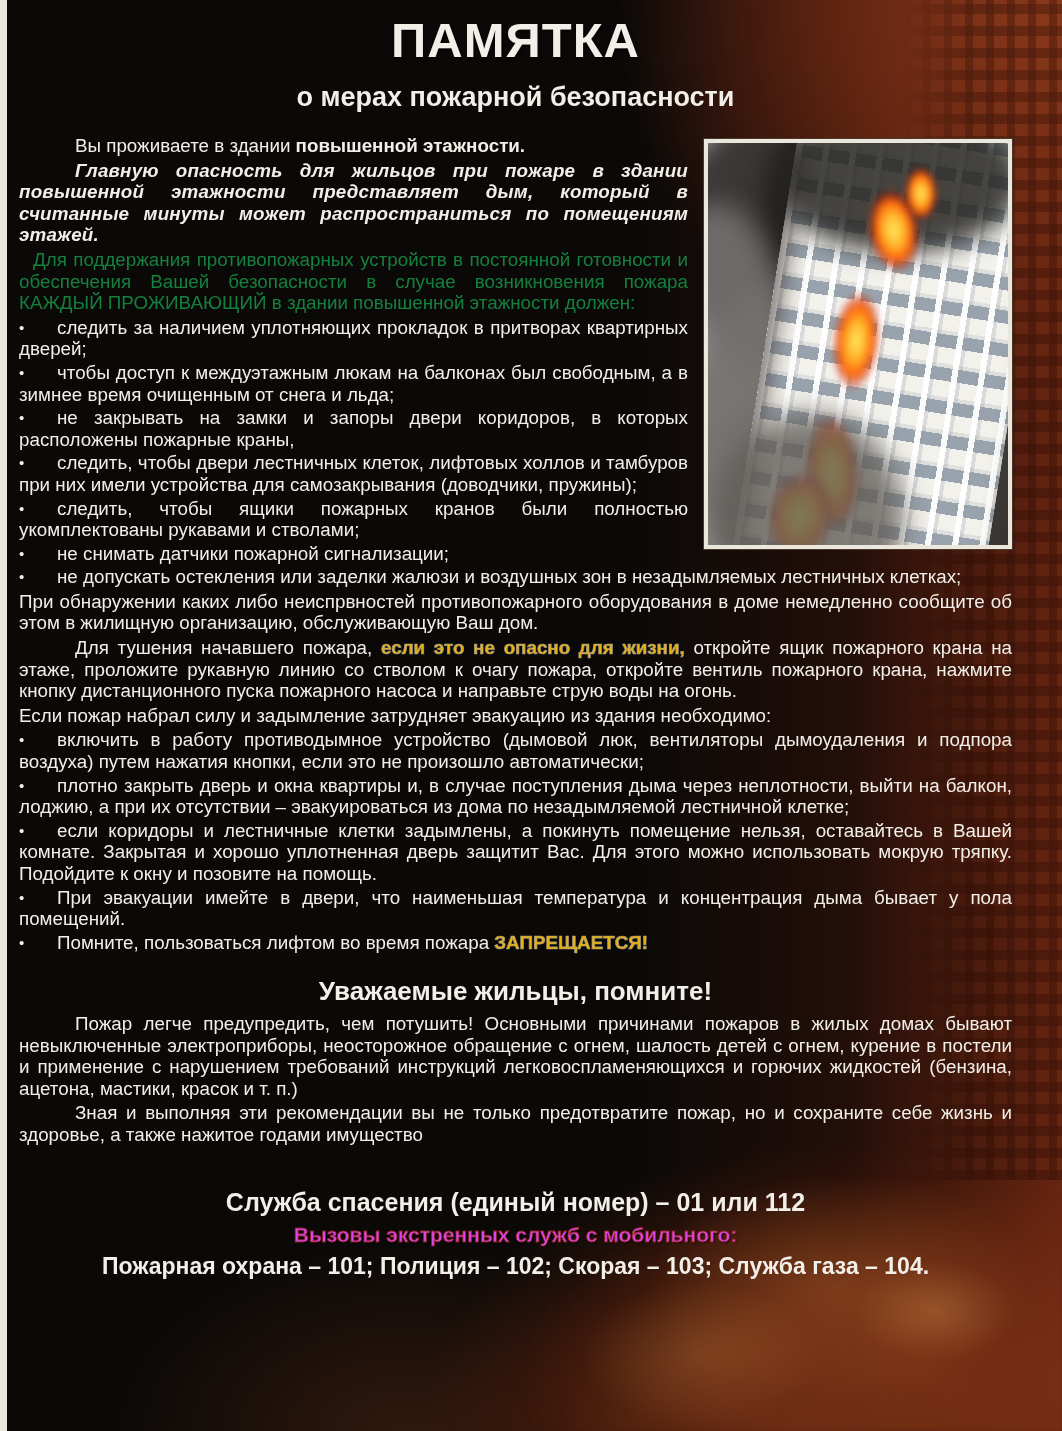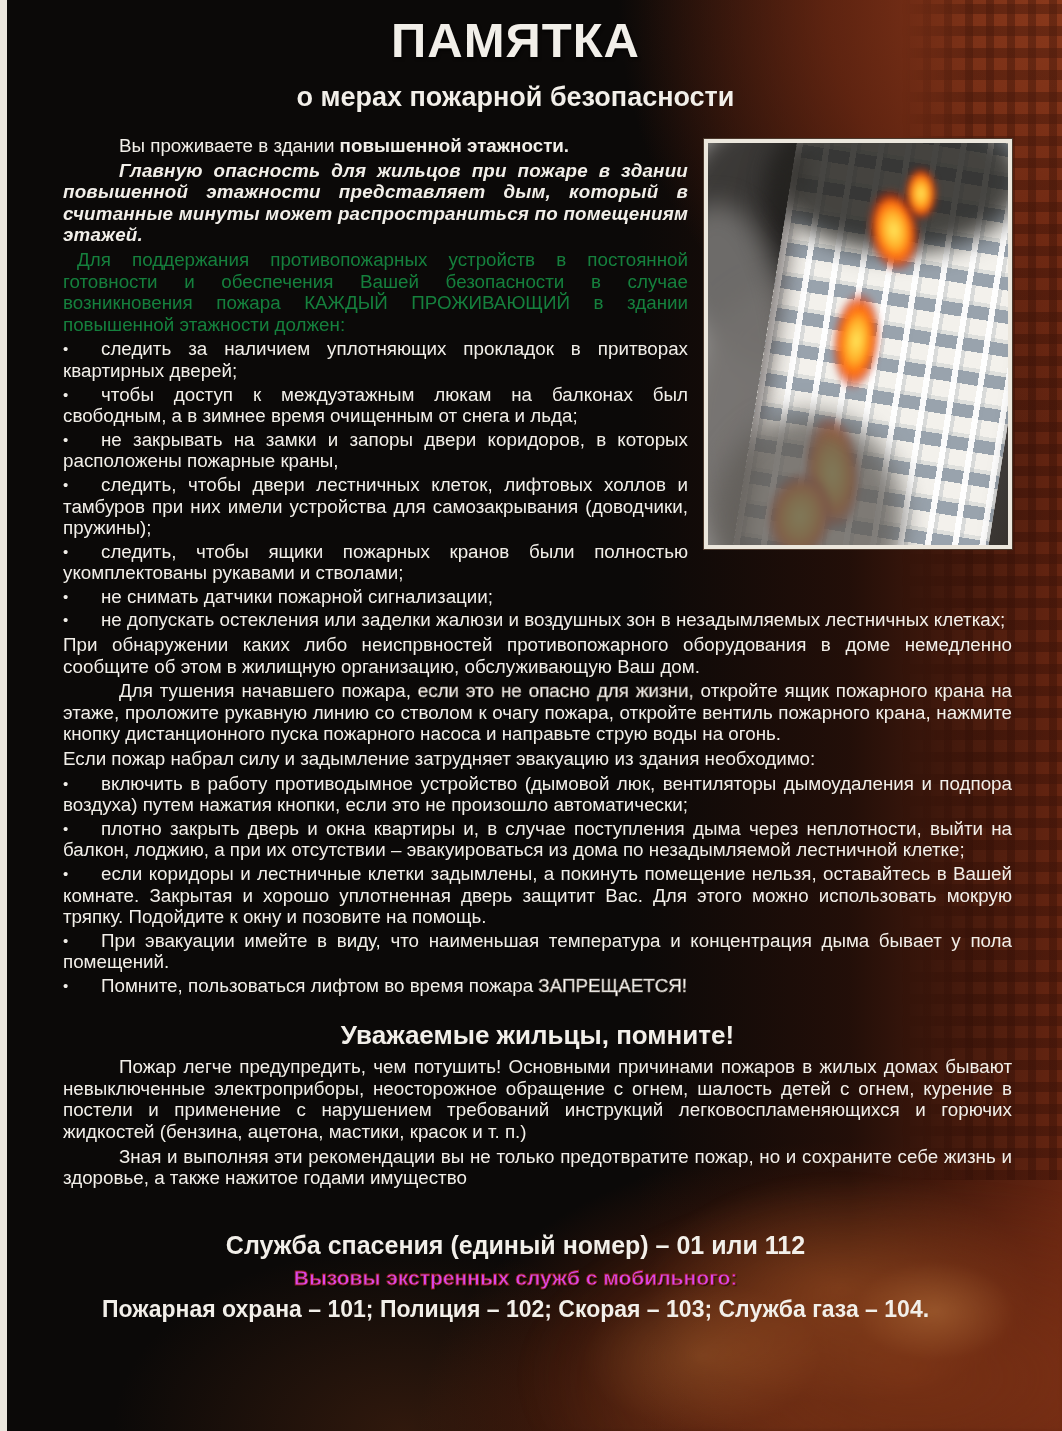--- a/index.html
+++ b/index.html
@@ -38,27 +38,27 @@
   .content{position:absolute;inset:0;padding:8px 50px 0 19px;box-sizing:border-box;}
   header{text-align:center;}
   .title{font-size:49px;font-weight:bold;letter-spacing:1px;margin-top:4px;
          text-shadow:1px 2px 3px rgba(0,0,0,.7);}
   .subtitle{font-size:27px;font-weight:bold;margin-top:14px;}
   .subtitle2{font-size:27px;font-weight:bold;margin-top:7px;}
   .salutation{display:inline-block;margin-top:30px;font-size:33px;font-weight:bold;
     color:#da281b;-webkit-text-stroke:1.2px #bcb5ac;
     text-shadow:2px 2px 2px rgba(0,0,0,.8);}
 
-  .bodytext{margin-top:22px;font-size:18.8px;line-height:21.6px;text-align:justify;margin-left:44px;}
+  .bodytext{margin-top:22px;font-size:18.8px;line-height:21.6px;text-align:justify;}
   .bodytext p{margin:3px 0;}
   p.ind{text-indent:56px;}
   .boldital{font-weight:bold;font-style:italic;letter-spacing:.2px;}
   .gold{color:#15803d;text-indent:14px;}
   b.w{font-weight:bold;}
-  .warn-red{color:#ffffff;font-weight:normal;-webkit-text-stroke:.7px #9f968c;}
+  .warn-red{color:#eab308;font-weight:bold;-webkit-text-stroke:.7px #9f968c;}
   ul.flat{list-style:none;margin:2px 0;padding:0;}
   ul.flat li{margin:2px 0;}
   ul.flat li::before{content:"•";display:inline-block;width:12px;margin-right:26px;
                      font-size:15px;vertical-align:1px;}
 
   .heading2{text-align:center;font-size:26px;font-weight:bold;margin:28px 0 10px 0;}
 
   footer{margin-top:42px;text-align:center;}
   .f-rescue{font-size:25px;font-weight:bold;}
   .f-mobile{font-size:21px;font-weight:bold;margin-top:6px;color:#d946ef;
@@ -144,21 +144,21 @@
     <p>При обнаружении каких либо неиспрвностей противопожарного оборудования в доме немедленно сообщите об этом в жилищную организацию, обслуживающую Ваш дом.</p>
 
     <p class="ind"><span>Для тушения начавшего пожара, </span><span class="warn-red">если это не опасно для жизни,</span><span> откройте ящик пожарного крана на этаже, проложите рукавную линию со стволом к очагу пожара, откройте вентиль пожарного крана, нажмите кнопку дистанционного пуска пожарного насоса и направьте струю воды на огонь.</span></p>
 
     <p>Если пожар набрал силу и задымление затрудняет эвакуацию из здания необходимо:</p>
 
     <ul class="flat">
       <li>включить в работу противодымное устройство (дымовой люк, вентиляторы дымоудаления и подпора воздуха) путем нажатия кнопки, если это не произошло автоматически;</li>
       <li>плотно закрыть дверь и окна квартиры и, в случае поступления дыма через неплотности, выйти на балкон, лоджию, а при их отсутствии – эвакуироваться из дома по незадымляемой лестничной клетке;</li>
       <li>если коридоры и лестничные клетки задымлены, а покинуть  помещение нельзя, оставайтесь в Вашей комнате. Закрытая и хорошо уплотненная дверь защитит Вас. Для этого можно использовать мокрую тряпку. Подойдите к окну и позовите на помощь.</li>
-      <li>При эвакуации имейте в виду, что наименьшая температура и концентрация дыма бывает у пола помещений.</li>
+      <li>При эвакуации имейте в двери, что наименьшая температура и концентрация дыма бывает у пола помещений.</li>
       <li><span>Помните, пользоваться лифтом во время пожара </span><span class="warn-red">ЗАПРЕЩАЕТСЯ!</span></li>
     </ul>
 
     <div class="heading2">Уважаемые жильцы, помните!</div>
 
     <p class="ind">Пожар легче предупредить, чем потушить! Основными причинами пожаров в жилых домах бывают невыключенные электроприборы, неосторожное обращение с огнем,  шалость детей с огнем, курение в постели и применение с нарушением требований инструкций легковоспламеняющихся и горючих жидкостей   (бензина, ацетона, мастики, красок и т. п.)</p>
     <p class="ind">Зная и выполняя эти рекомендации вы не только предотвратите пожар, но и сохраните себе жизнь и здоровье, а также нажитое годами имущество</p>
   </section>
 
   <footer>

